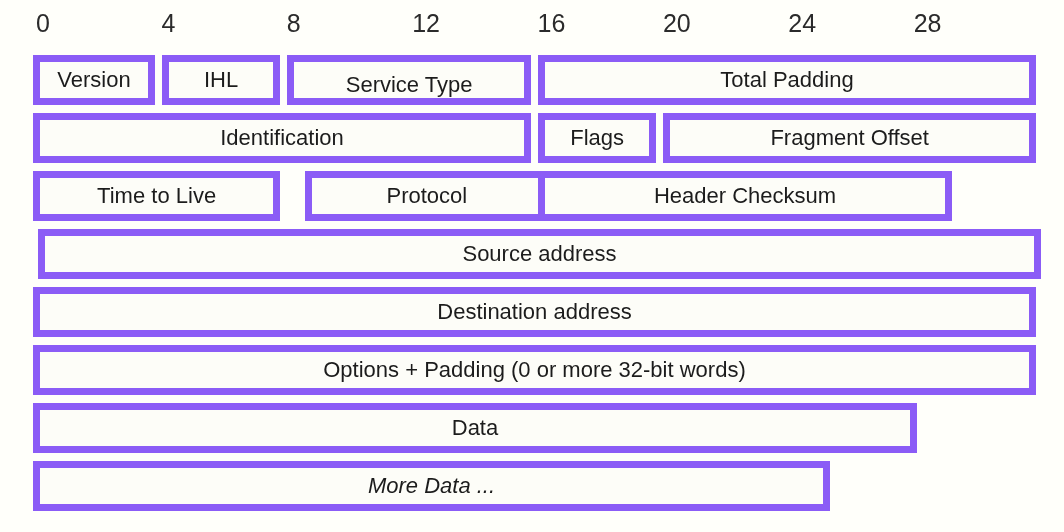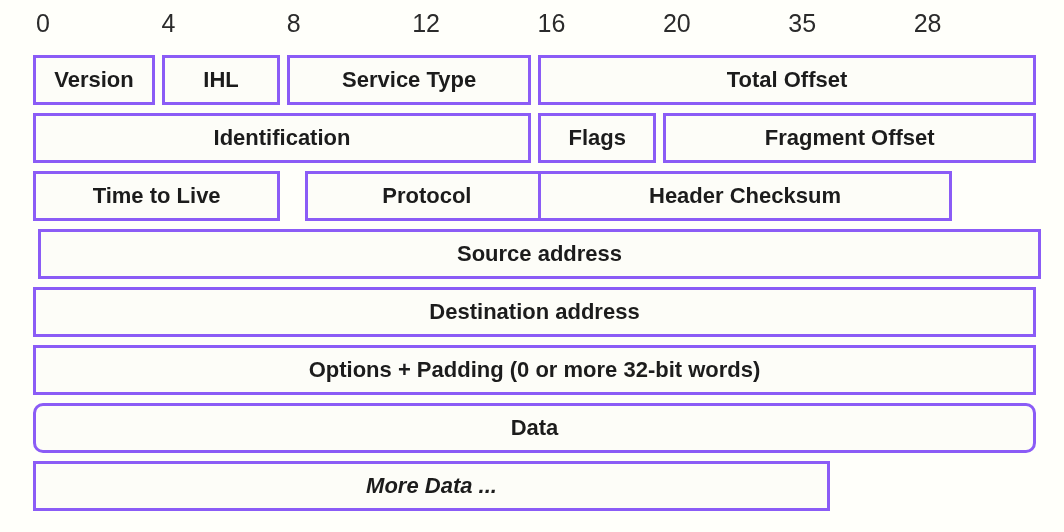--- a/index.html
+++ b/index.html
@@ -43,27 +43,26 @@
     position: absolute;
     left: 0;
     width: 1064px;
     height: 50px;
   }
   .field {
     position: absolute;
     top: 0;
     height: 50px;
     box-sizing: border-box;
-    border: 3px solid #8b5cf6;
+    border: 7px solid #8b5cf6;
     background: #fdfdf8;
     display: flex;
     align-items: center;
     justify-content: center;
     overflow: hidden;
-    font-weight: bold;
   }
   .field > .label {
     font-size: 22px;
     line-height: 26px;
     color: #1c1c1c;
     white-space: nowrap;
     text-align: center;
     padding: 0 2px;
   }
   .field.italic > .label {
@@ -74,36 +73,36 @@
 <body>
 
 <div id="diagram">
   <div class="ruler">
       <div class="tick" style="left: 36px;">0</div>
       <div class="tick" style="left: 161.375px;">4</div>
       <div class="tick" style="left: 286.75px;">8</div>
       <div class="tick" style="left: 412.125px;">12</div>
       <div class="tick" style="left: 537.5px;">16</div>
       <div class="tick" style="left: 662.875px;">20</div>
-      <div class="tick" style="left: 788.25px;">35</div>
+      <div class="tick" style="left: 788.25px;">24</div>
       <div class="tick" style="left: 913.625px;">28</div>
     </div>
   <div id="rows-container">
       <div class="row" style="top: 55px;">
         <div class="field" style="left: 33px; width: 121.875px;">
           <span class="label">Version</span>
         </div>
         <div class="field" style="left: 161.875px; width: 118.375px;">
           <span class="label">IHL</span>
         </div>
-        <div class="field" style="left: 287.25px; width: 243.75px;">
+        <div class="field" style="left: 287.25px; width: 243.75px; align-items: flex-end;">
           <span class="label">Service Type</span>
         </div>
         <div class="field" style="left: 538px; width: 498px;">
-          <span class="label">Total Offset</span>
+          <span class="label">Total Padding</span>
         </div>
       </div>
       <div class="row" style="top: 113px;">
         <div class="field" style="left: 33px; width: 498px;">
           <span class="label">Identification</span>
         </div>
         <div class="field" style="left: 538px; width: 118.375px;">
           <span class="label">Flags</span>
         </div>
         <div class="field" style="left: 663.375px; width: 372.625px;">
@@ -130,21 +129,21 @@
         <div class="field" style="left: 33px; width: 1003px;">
           <span class="label">Destination address</span>
         </div>
       </div>
       <div class="row" style="top: 345px;">
         <div class="field" style="left: 33px; width: 1003px;">
           <span class="label">Options + Padding (0 or more 32-bit words)</span>
         </div>
       </div>
       <div class="row" style="top: 403px;">
-        <div class="field" style="left: 33px; width: 1003px; border-radius: 10px;">
+        <div class="field" style="left: 33px; width: 884px;">
           <span class="label">Data</span>
         </div>
       </div>
       <div class="row" style="top: 461px;">
         <div class="field italic" style="left: 33px; width: 797px;">
           <span class="label">More Data ...</span>
         </div>
       </div>
     </div>
 </div>

